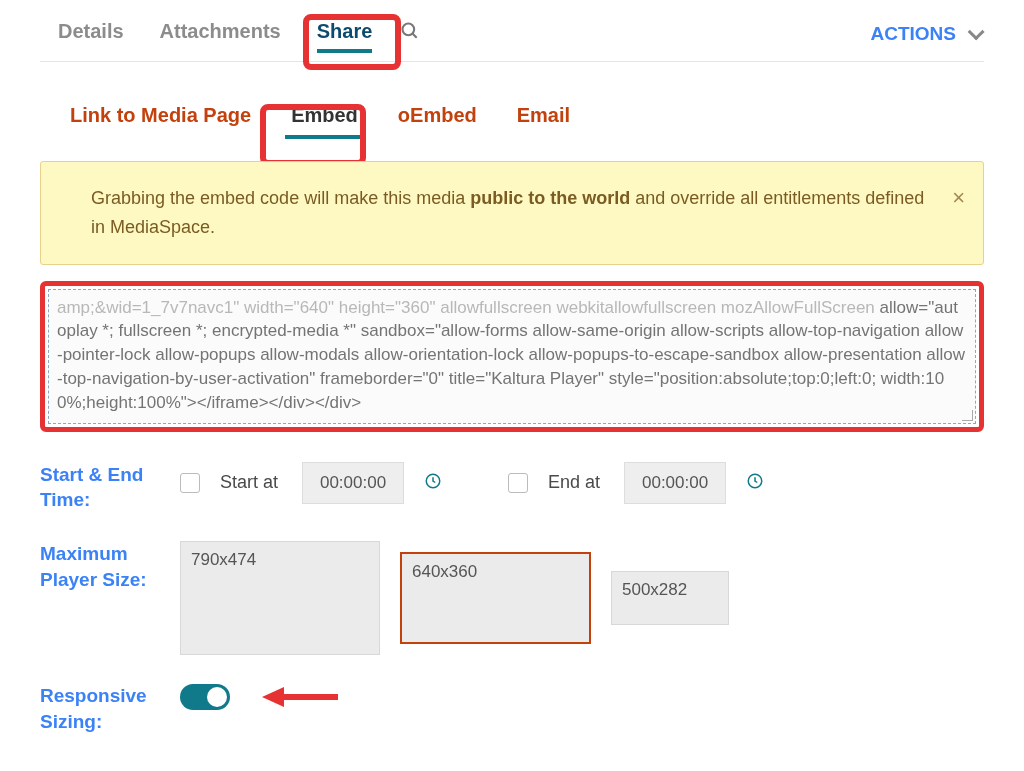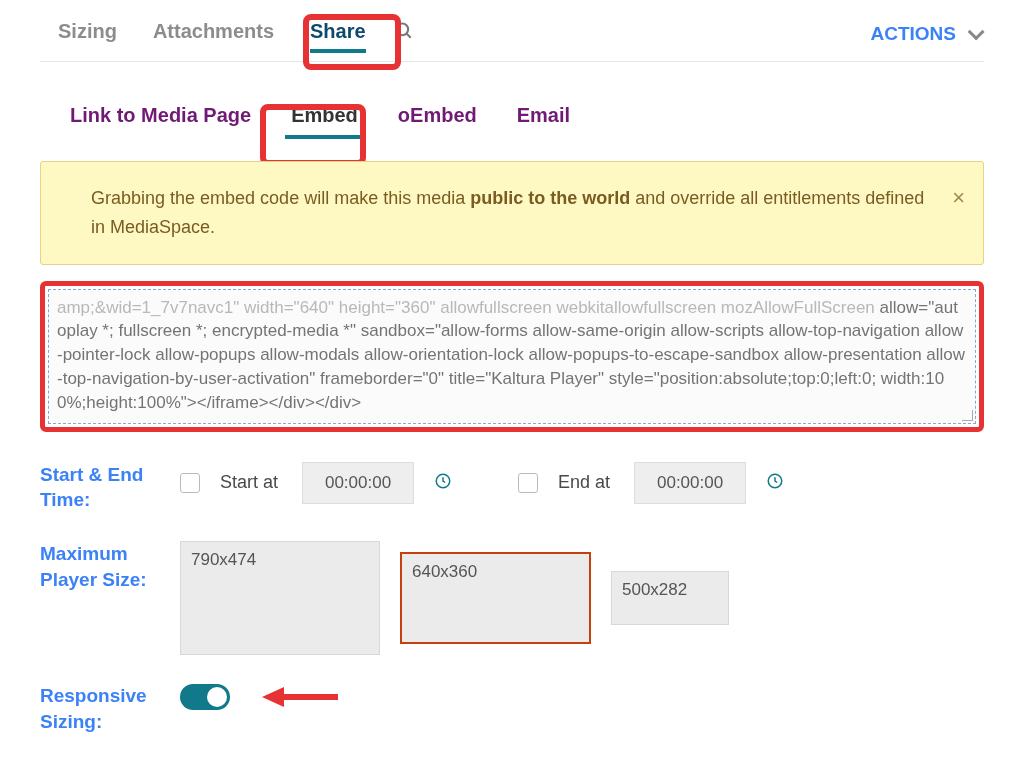--- a/index.html
+++ b/index.html
@@ -62,21 +62,21 @@
   
   .sub-row {
     display: flex;
     align-items: center;
     margin-top: 32px;
     padding-left: 10px;
   }
   .subtab {
     font-size: 20px;
     font-weight: 600;
-    color: #701a75;
+    color: #c2410c;
     padding: 10px 20px 14px 20px;
     cursor: pointer;
     position: relative;
   }
   .subtab.active { color: #333; }
   .subtab.active::after {
     content: "";
     position: absolute;
     left: 14px; right: 14px; bottom: 2px;
     height: 4px;
@@ -178,21 +178,21 @@
   
   .chk {
     width: 20px; height: 20px;
     border: 1px solid #bbb;
     border-radius: 3px;
     background: #fff;
     display: inline-block;
   }
   .se-label { font-size: 18px; color: #4a4a4a; margin-right:4px;}
   .time-input {
-    width: 112px; height: 42px;
+    width: 102px; height: 42px;
     background: #eee;
     border: 1px solid #ddd;
     text-align: center;
     font-size: 17px;
     color: #555;
     display:flex;align-items:center;justify-content:center;
   }
   .clock-icon {
     color:#107a8b;
   }
@@ -233,21 +233,21 @@
   }
   .arrow svg { display:block; }
 
 </style>
 </head>
 <body>
 
 <div class="rel">
 
   <div class="top-row">
-    <div class="tab">Sizing</div>
+    <div class="tab">Details</div>
     <div class="tab">Attachments</div>
     <div class="tab active">Share</div>
     <span class="search-icon">
       <svg width="20" height="20" viewBox="0 0 24 24" fill="none" stroke="#777" stroke-width="2.5">
         <circle cx="10" cy="10" r="7"></circle>
           <line x1="20" y1="20" x2="15" y2="15"></line>
       </svg>
     </span>
     <div class="spacer"></div>
     <div class="actions">

